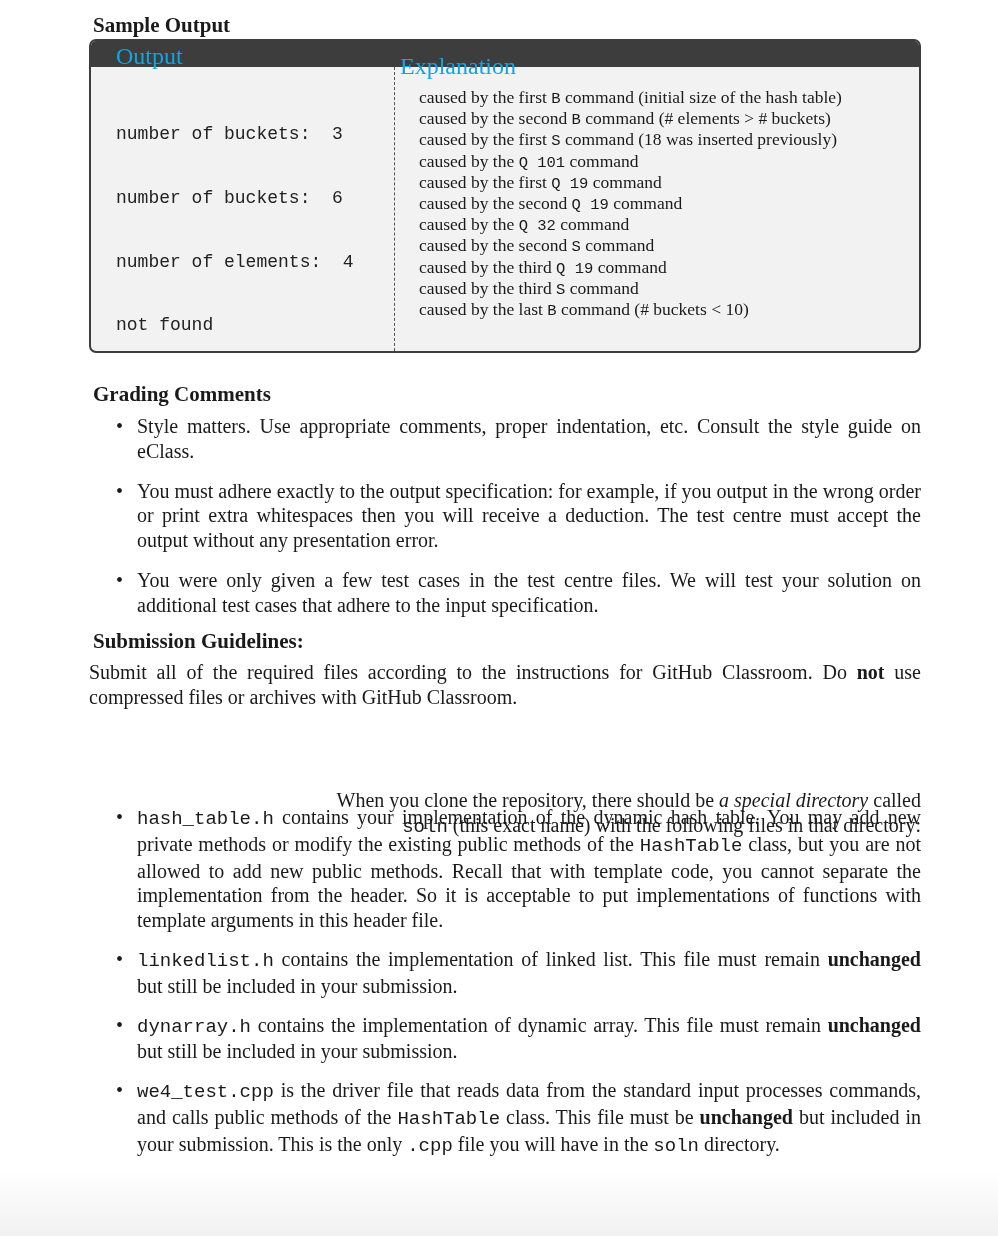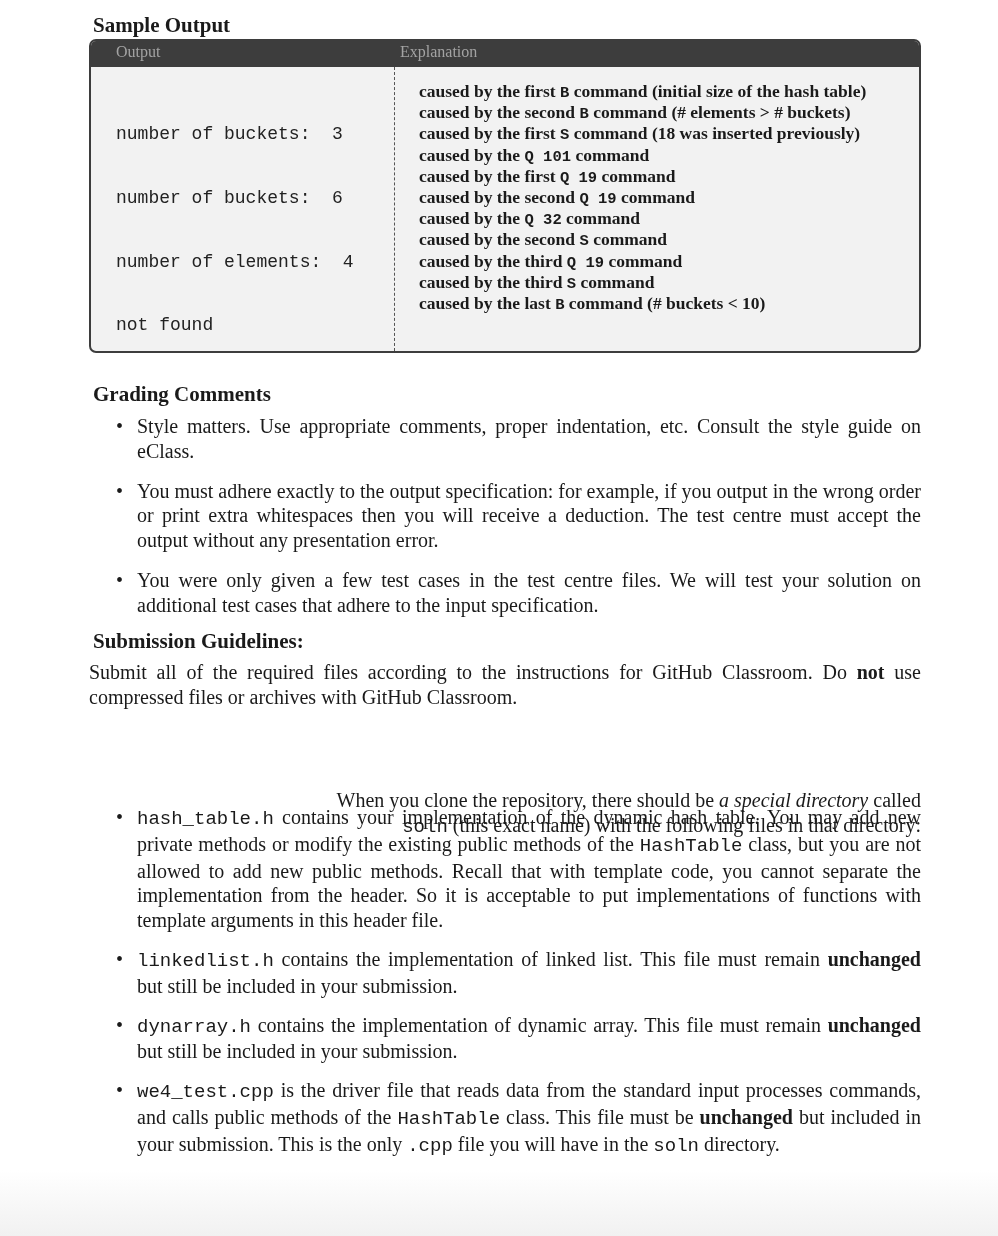--- a/index.html
+++ b/index.html
@@ -13,52 +13,52 @@
   .mono { font-family: "Liberation Mono", "DejaVu Sans Mono", monospace; }
   h2 {
     font-family: "Liberation Serif", serif; font-weight: bold; font-size: 21px;
     margin: 4px; position: absolute; left: 0; white-space: nowrap;
   }
   .box {
     position: absolute; left: 0; top: 39px; width: 828px; height: 310px;
     border: 2px solid #3d3d3d; border-radius: 7px; background: #f2f2f2; overflow: hidden;
   }
   .box-header {
-    height: 26px; background: #3d3d3d; color: #a3a3a3; position: relative;
-    font-size: 16px;
+    height: 26px; background: #3d3d3d; color: #0ea5e9; position: relative;
+    font-size: 24px;
   }
   .box-header span { position: absolute; top: 2px; }
   .box-body { position: relative; height: 284px; }
   .divider {
     position: absolute; left: 303px; top: 0; height: 284px;
     border-left: 1px dashed #555;
   }
   .out-col { position: absolute; left: 25px; top: 15px; font-size: 18px; line-height: 21.2px; white-space: pre; color: #222; }
-  .exp-col { position: absolute; left: 328px; top: 14px; font-size: 17.5px; line-height: 21.2px; white-space: nowrap; color: #1a1a1a; font-weight: bold; }
+  .exp-col { position: absolute; left: 328px; top: 20px; font-size: 17.5px; line-height: 21.2px; white-space: nowrap; color: #1a1a1a; }
   .exp-col .mono { font-size: 15.5px; }
   .row { height: 21.2px; }
   p, li { font-size: 20px; line-height: 24.8px; margin: 0; text-align: justify; }
   .text { position: absolute; left: 0; width: 832px; }
   ul { list-style: none; margin: 0; padding: 0; }
   li { position: relative; padding-left: 48px; }
   li .bullet { position: absolute; left: 27px; top: 0; }
   li .code { font-family: "Liberation Mono", monospace; font-size: 19px; margin-top: 9px; }
   p .code { font-family: "Liberation Mono", monospace; font-size: 19px; }
 </style>
 </head>
 <body>
 
 <div class="page">
 
   <h2 style="top:9px;">Sample Output</h2>
 
   <div class="box">
     <div class="box-header">
       <span style="left:25px;">Output</span>
-      <span style="left:309px;">Explanation</span>
+      <span style="left:309px;margin-top:10px;">Explanation</span>
     </div>
     <div class="box-body">
       <div class="divider"></div>
       <div class="out-col mono">
         <div class="row">number of buckets:  3</div>
         <div class="row">number of buckets:  6</div>
         <div class="row">number of elements:  4</div>
         <div class="row">not found</div>
         
         

